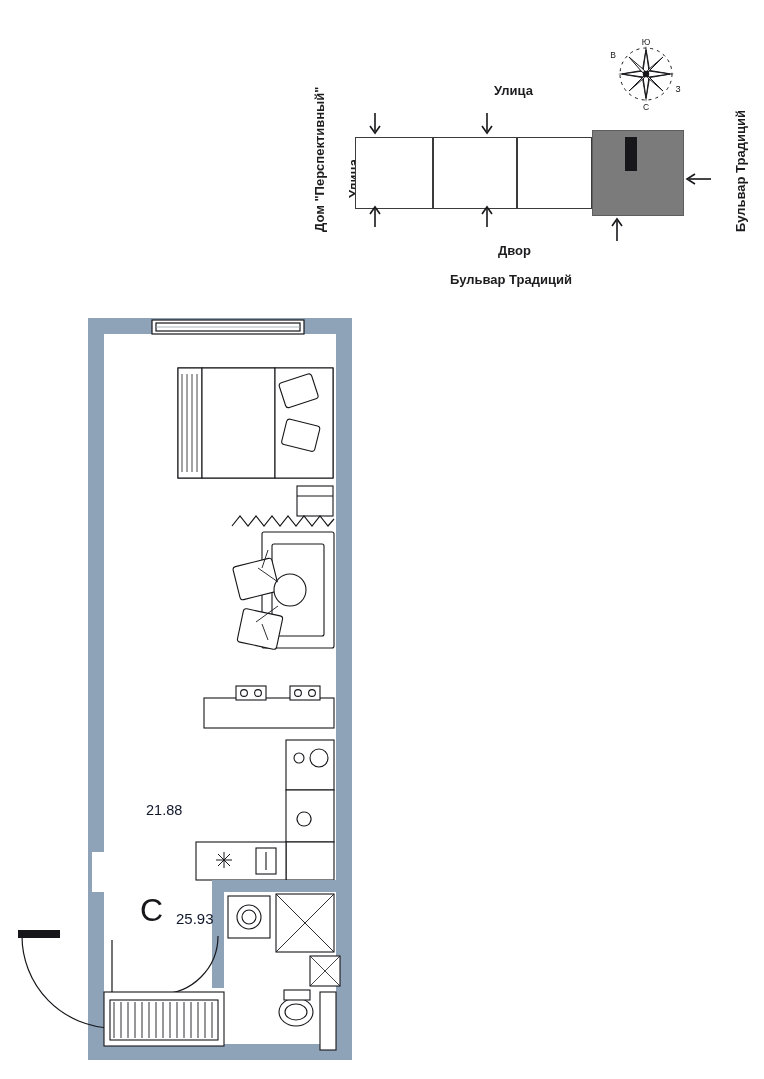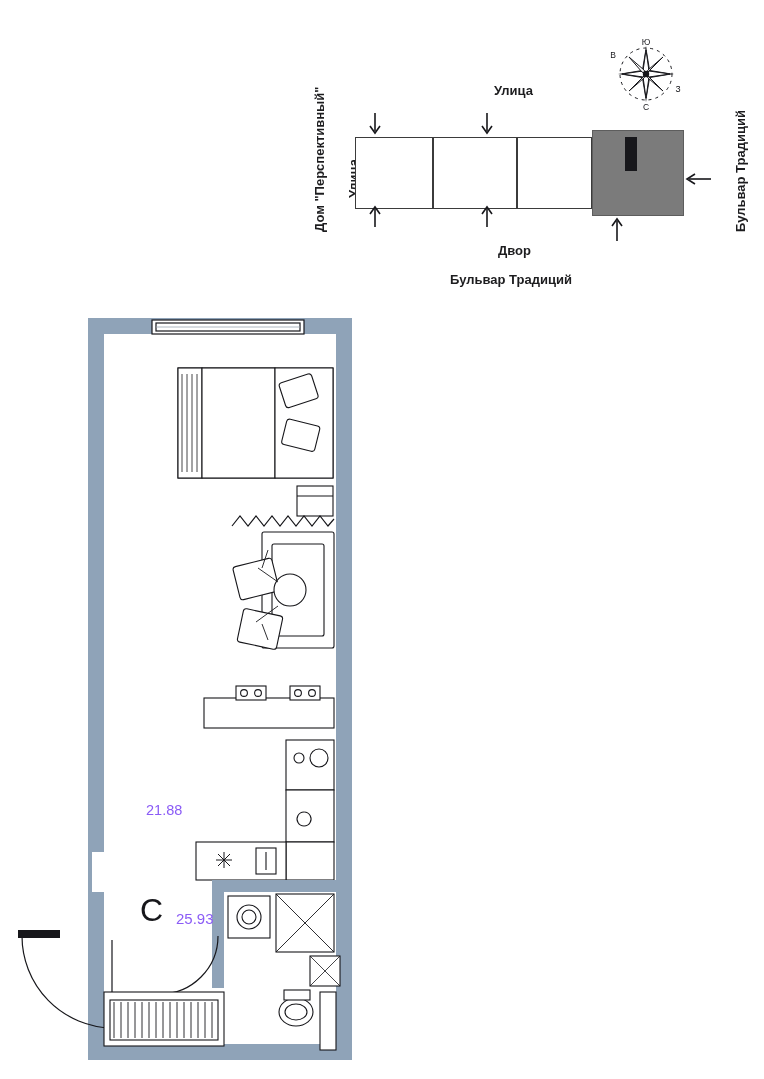--- a/index.html
+++ b/index.html
@@ -72,21 +72,21 @@
     position: absolute;
     left: 0px; top: 300px;
     width: 764px;
     height: 779px;
   }
   #floorplan svg { display: block; }
 
   .area-text {
     position: absolute;
     font-size: 14.5px;
-    color: #8b5cf6;
+    color: #0f172a;
     font-family: "Liberation Sans", sans-serif;
     white-space: nowrap;
   }
   #a-2188 { left: 146px; top: 502px; }
   #a-2954 { left: 176px; top: 610px; font-size: 15px; }
   #studio-c {
     position: absolute;
     left: 140px; top: 592px;
     font-size: 32px;
     color: #17171b;

